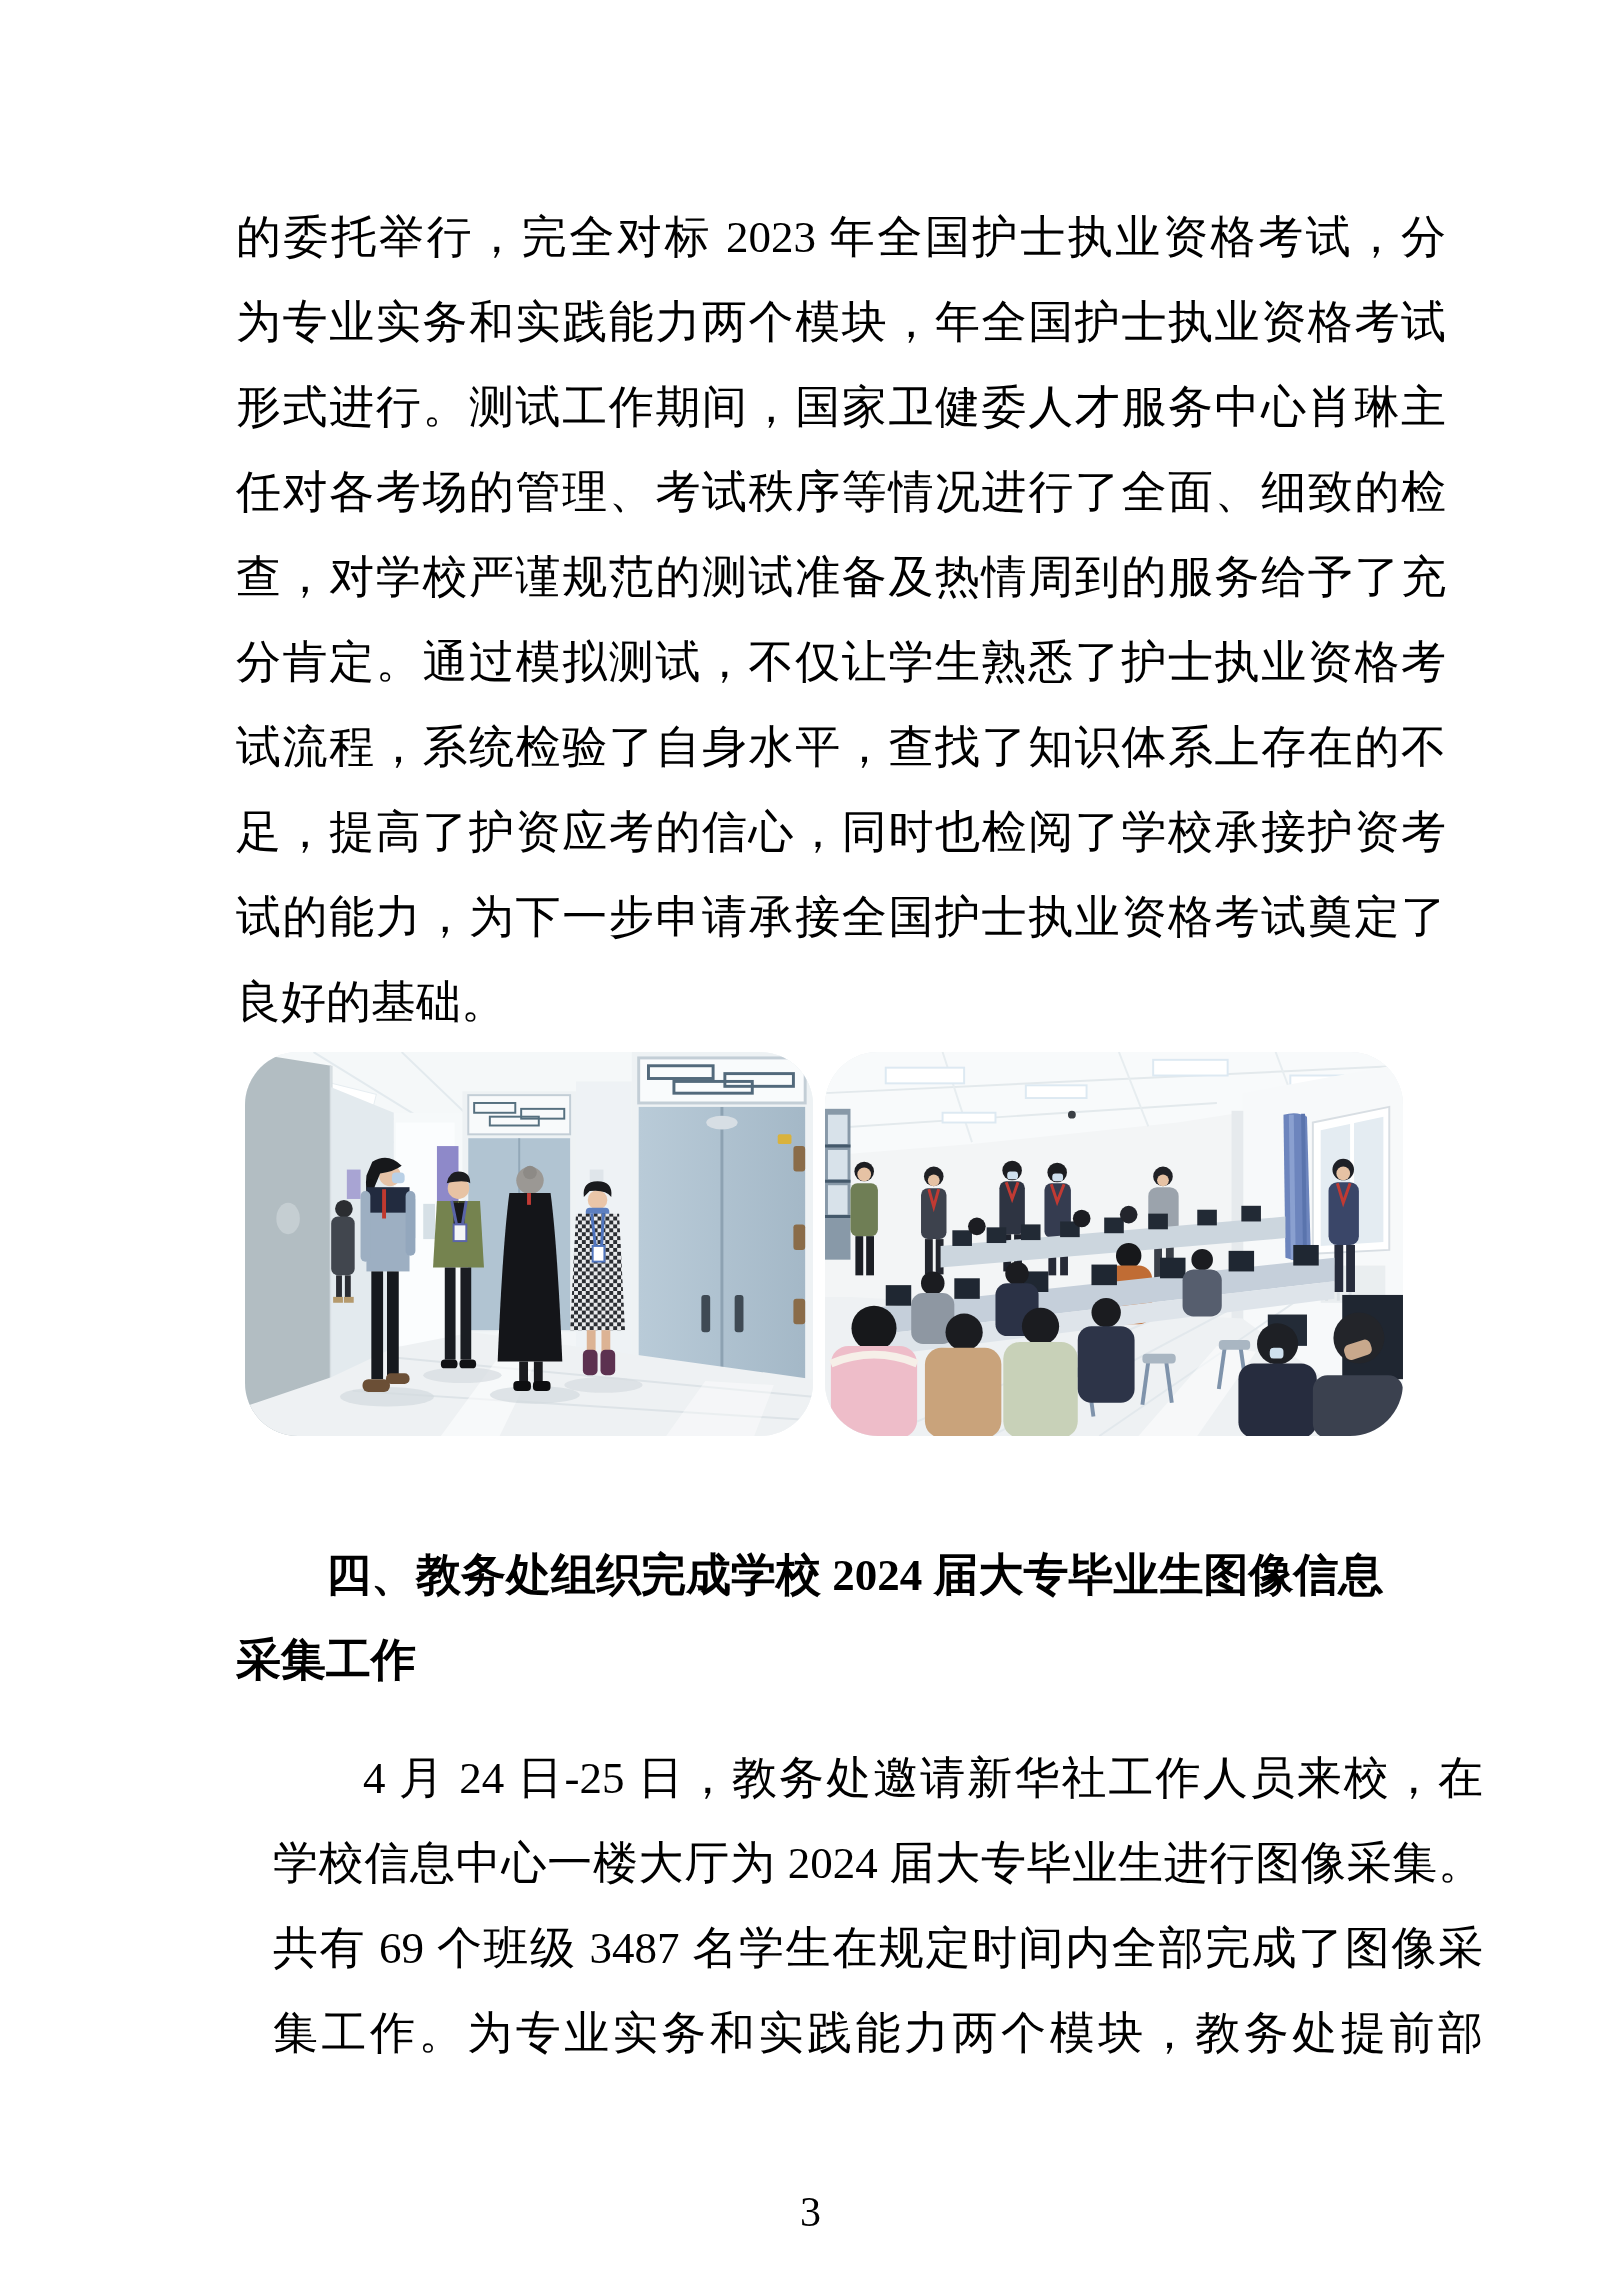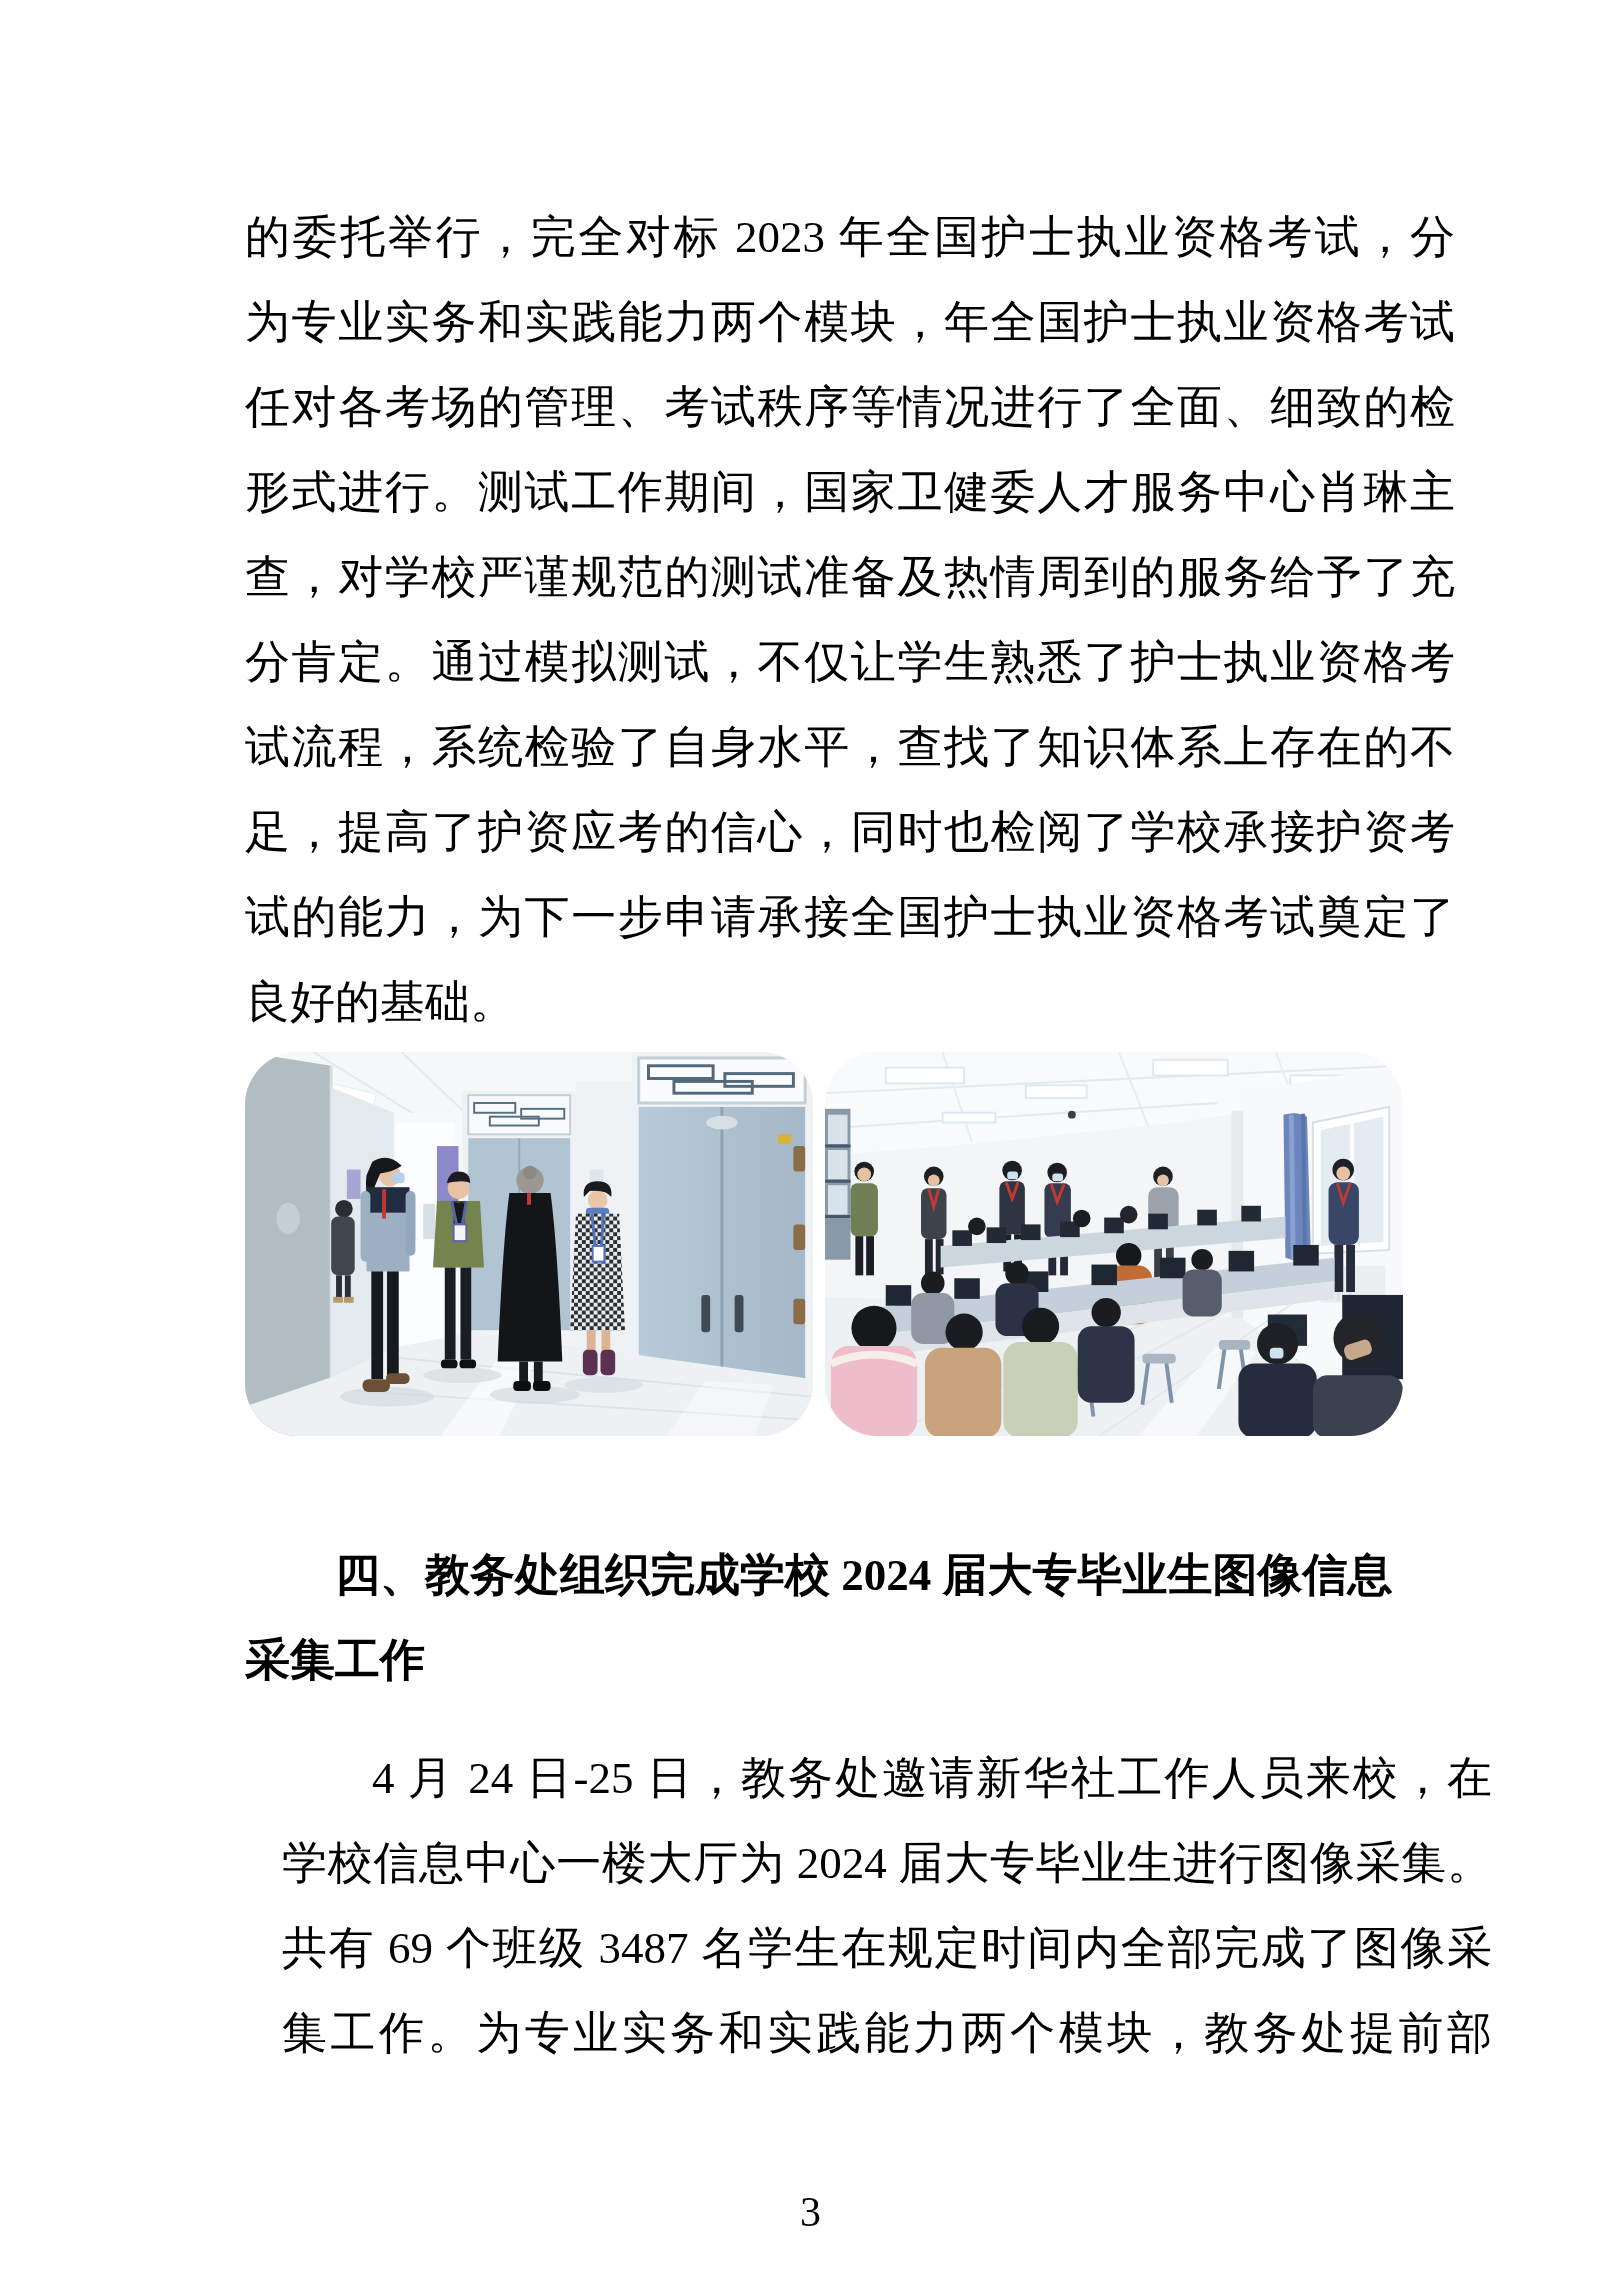--- a/index.html
+++ b/index.html
@@ -4,21 +4,21 @@
 <style>
   html,body{margin:0;padding:0;background:#ffffff;}
   .page{
     position:relative;
     width:1621px;height:2293px;
     background:#ffffff;
     font-family:"Liberation Serif","DejaVu Serif",serif;
     color:#000000;
     overflow:hidden;
   }
-  .textblock{position:absolute;left:245px;width:1210px;font-size:45px;line-height:85px;}
+  .textblock{position:absolute;left:236px;width:1210px;font-size:45px;line-height:85px;}
   .tline{height:85px;overflow:hidden;text-align:justify;text-align-last:justify;white-space:pre-wrap;}
   .tline.short{text-align:right;text-align-last:left;}
   .tline.indent{padding-left:90px;}
   .heading{font-weight:700;}
   .heading .tline{text-align:left;text-align-last:left;}
   .photo{
     position:absolute;top:1052px;height:384px;
     border-radius:53px;overflow:hidden;background:#eef1f3;
   }
   #photo-left{left:245px;width:568px;}
@@ -30,22 +30,22 @@
   }
 </style>
 </head>
 <body>
 
 <div class="page">
 
   <div class="textblock" style="top:195px;">
     <div class="tline">的委托举行，完全对标 2023 年全国护士执业资格考试，分</div>
     <div class="tline">为专业实务和实践能力两个模块，年全国护士执业资格考试</div>
+    <div class="tline">形式进行。测试工作期间，国家卫健委人才服务中心肖琳主</div>
     <div class="tline">任对各考场的管理、考试秩序等情况进行了全面、细致的检</div>
-    <div class="tline">形式进行。测试工作期间，国家卫健委人才服务中心肖琳主</div>
     <div class="tline">查，对学校严谨规范的测试准备及热情周到的服务给予了充</div>
     <div class="tline">分肯定。通过模拟测试，不仅让学生熟悉了护士执业资格考</div>
     <div class="tline">试流程，系统检验了自身水平，查找了知识体系上存在的不</div>
     <div class="tline">足，提高了护资应考的信心，同时也检阅了学校承接护资考</div>
     <div class="tline">试的能力，为下一步申请承接全国护士执业资格考试奠定了</div>
     <div class="tline short">良好的基础。</div>
   </div>
 
   <figure class="photo" id="photo-left" style="margin:0">
     <svg viewBox="0 0 580 392">

